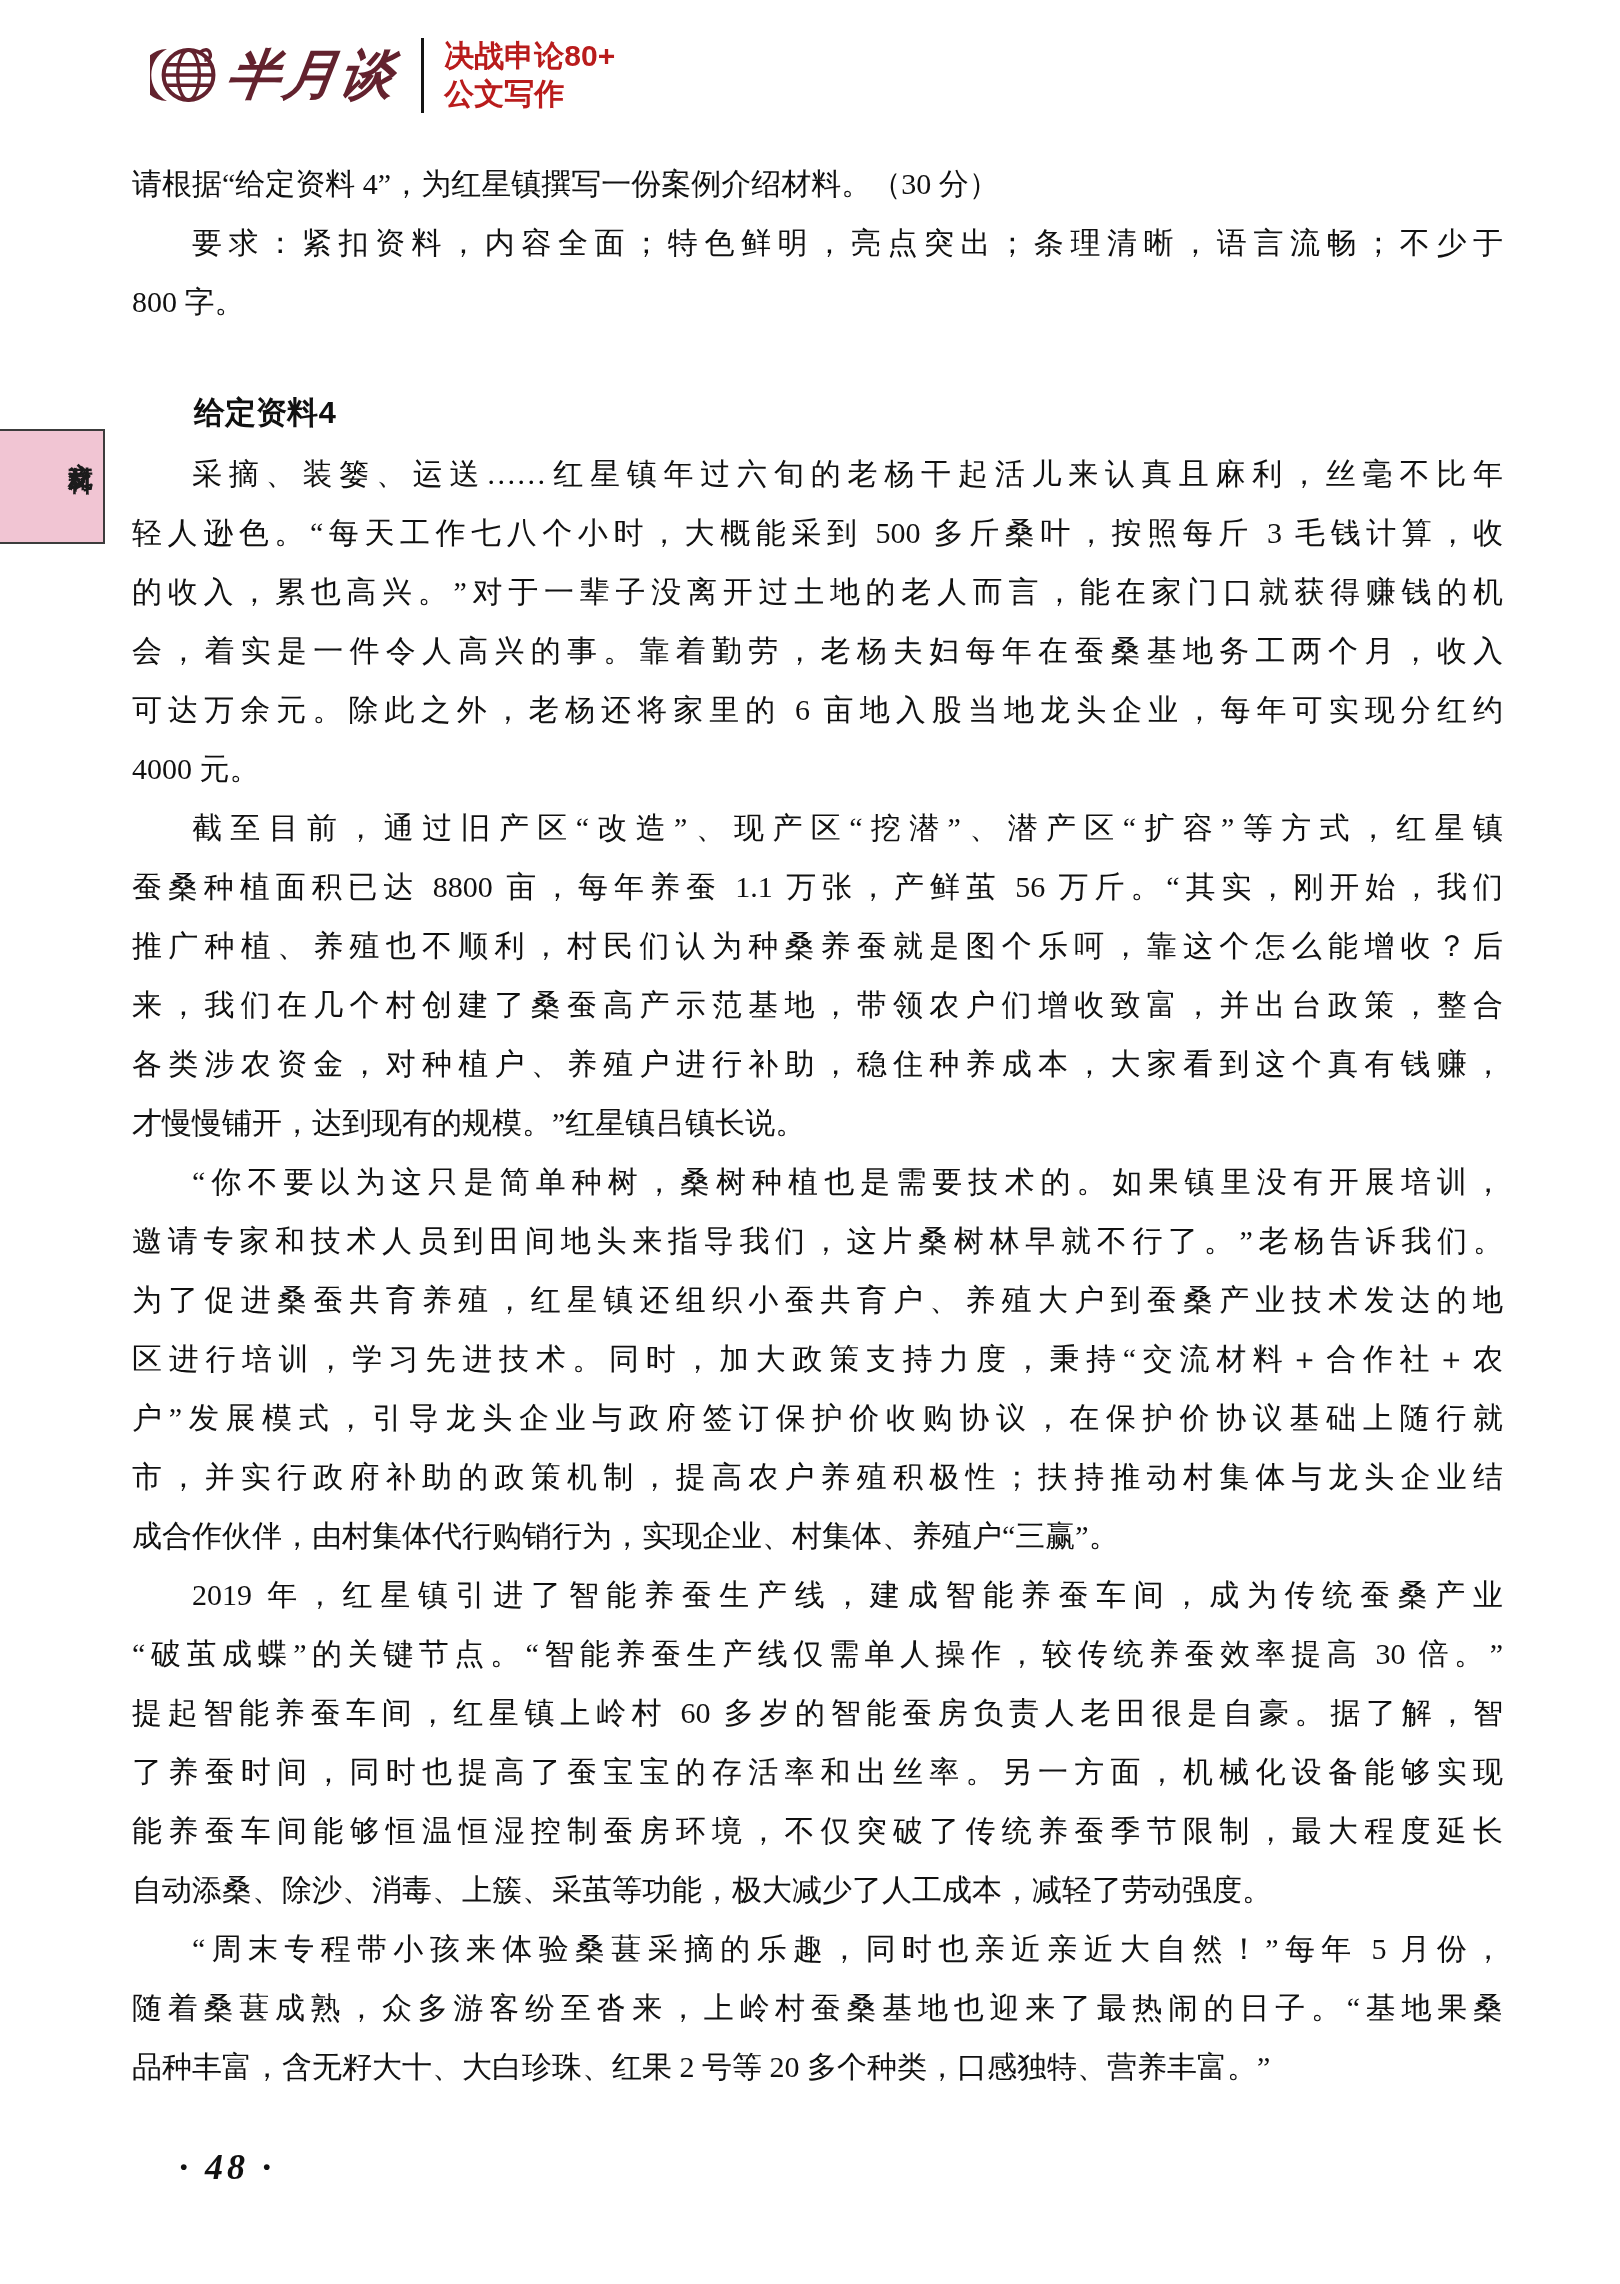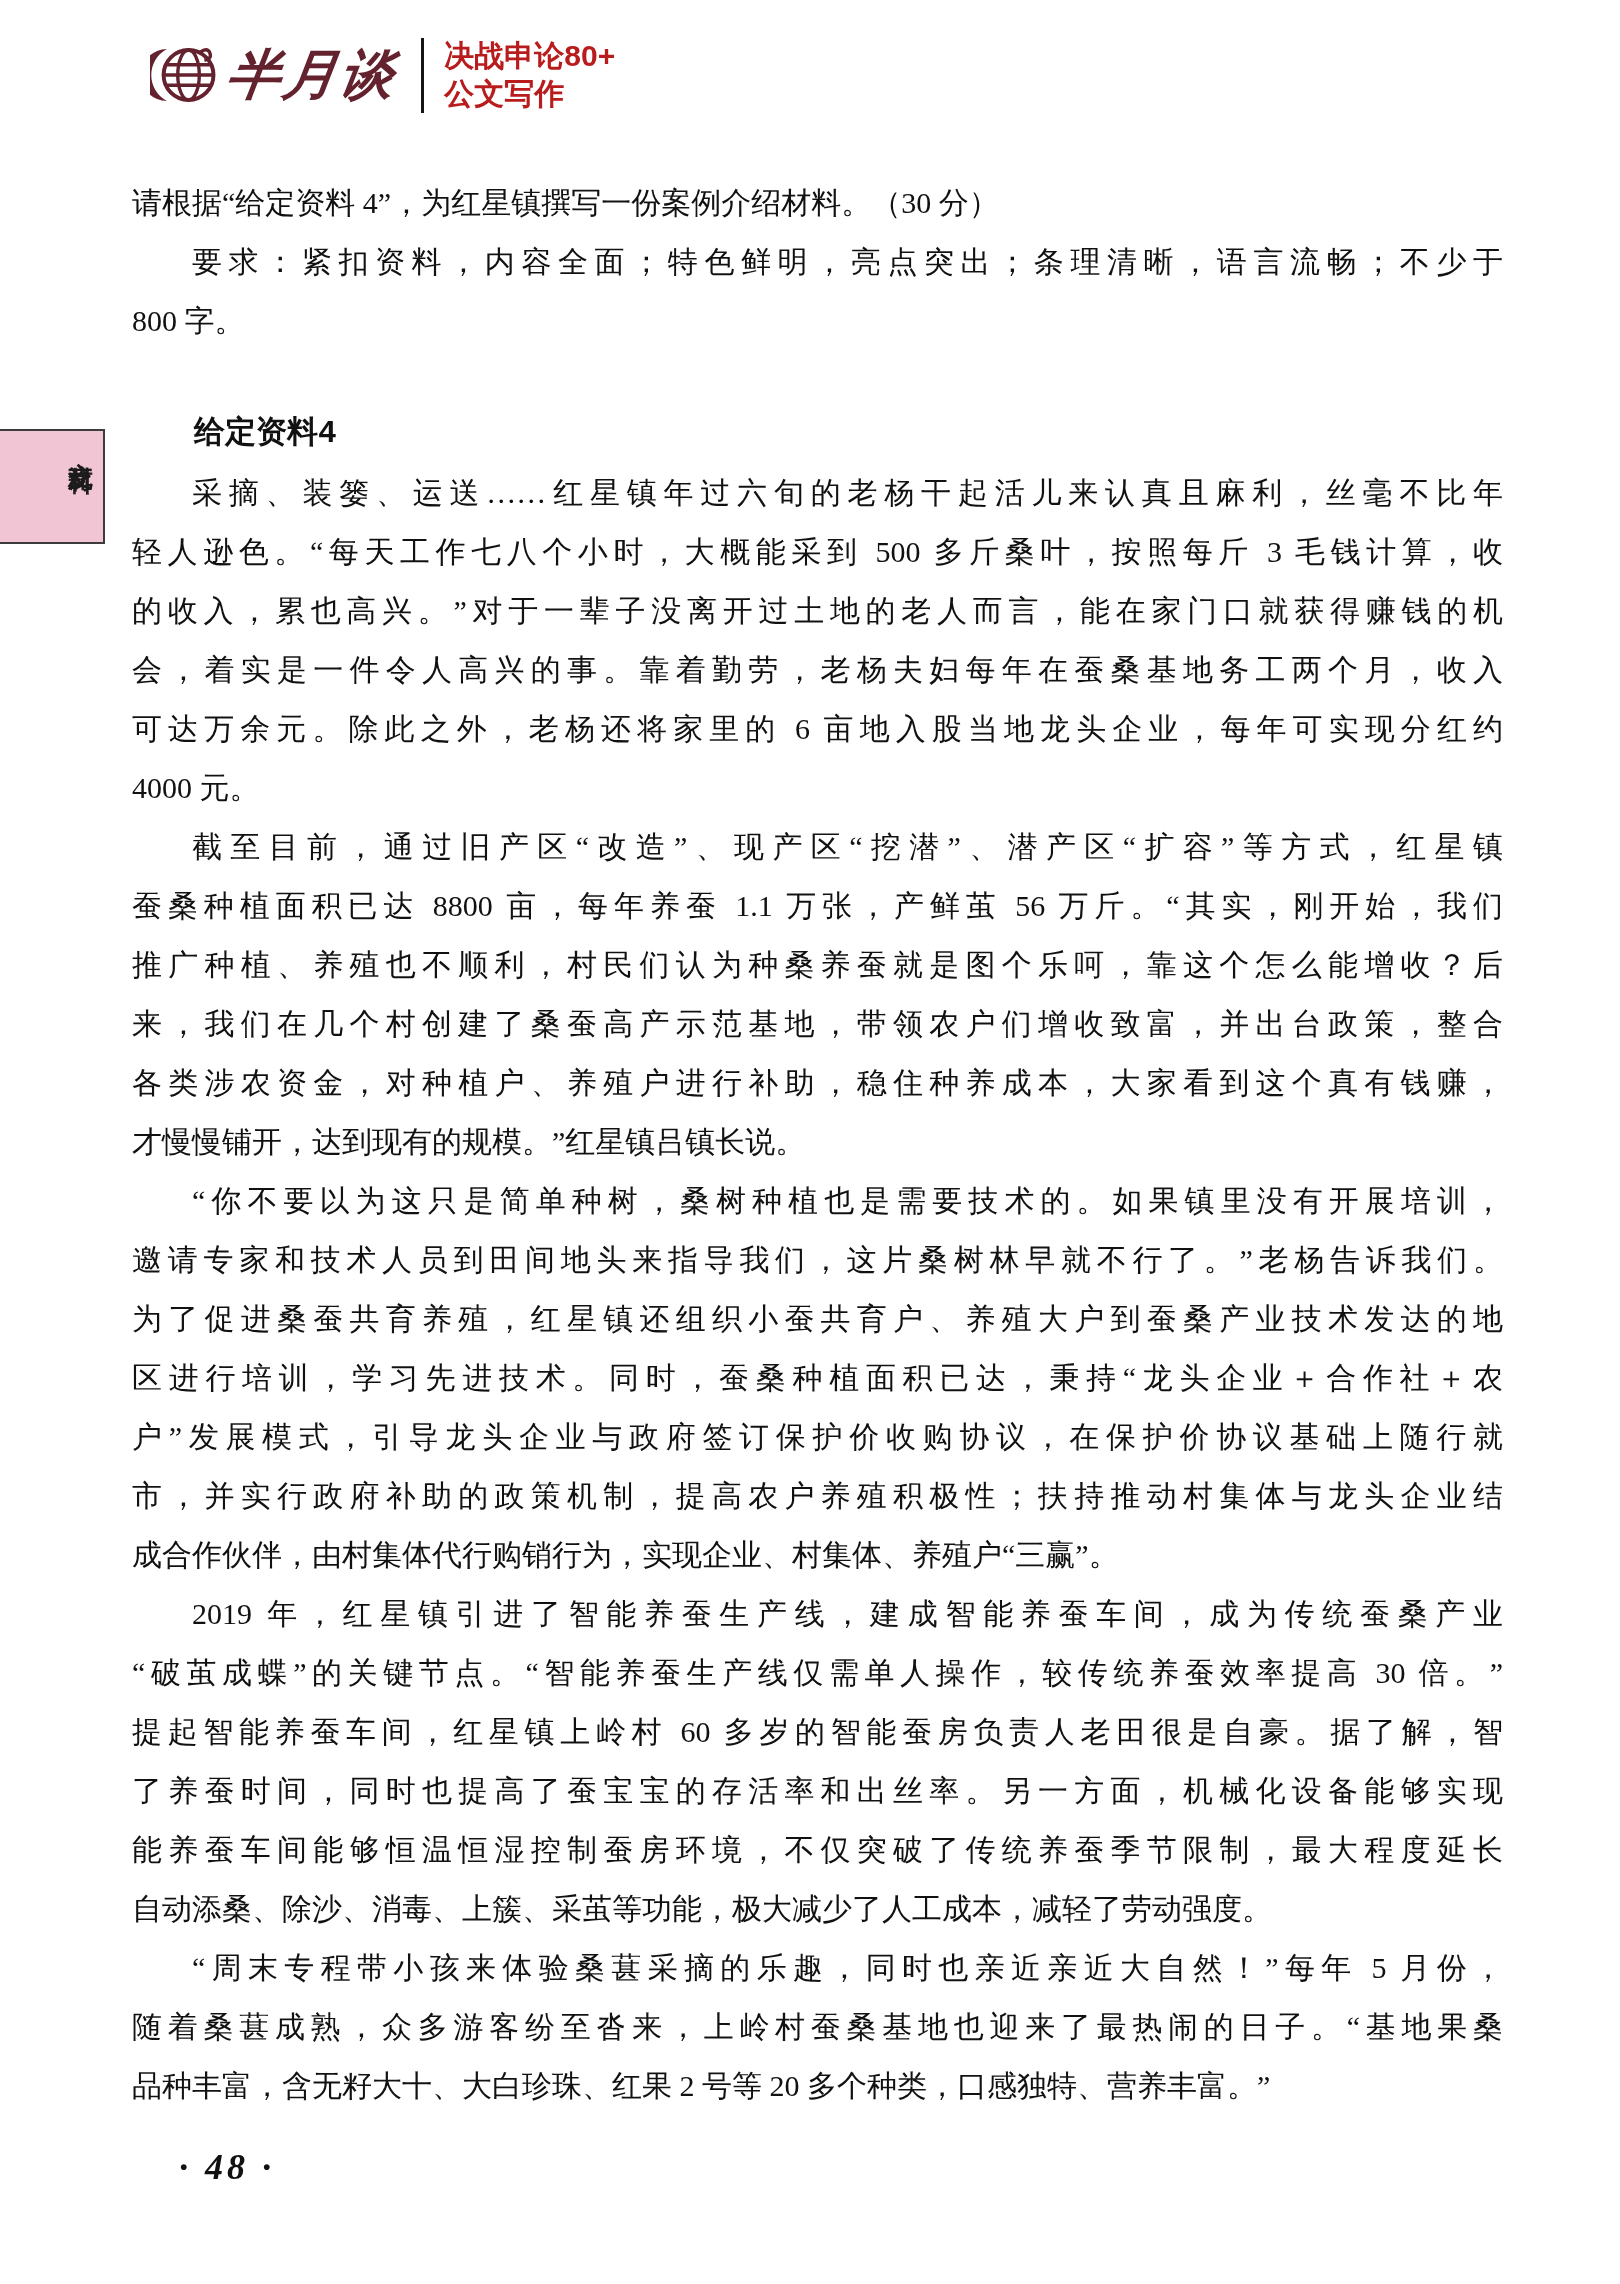--- a/index.html
+++ b/index.html
@@ -49,21 +49,21 @@
   }
   .side-tab-label{
     position:absolute;right:6.6px;top:10.5px;
     writing-mode:vertical-rl;
     font-family:"Liberation Sans",sans-serif;
     font-weight:700;font-size:24.4px;letter-spacing:2.6px;
     color:#1c1c1c;
   }
   
   .text-flow{
-    position:absolute;left:132px;top:173px;width:1371px;
+    position:absolute;left:132px;top:154px;width:1371px;
   }
   .line{
     min-height:59px;line-height:59px;font-size:30px;
     white-space:normal;
   }
   .fill{text-align:justify;text-align-last:justify;}
   .first{text-indent:2em;}
   .gap{height:54px;}
   .heading{font-weight:700;font-size:31px;text-indent:2em;font-family:Liberation Mono, monospace;}
   
@@ -120,21 +120,21 @@
   <div class="line first fill">截至目前，通过旧产区“改造”、现产区“挖潜”、潜产区“扩容”等方式，红星镇</div>
   <div class="line fill">蚕桑种植面积已达 8800 亩，每年养蚕 1.1 万张，产鲜茧 56 万斤。“其实，刚开始，我们</div>
   <div class="line fill">推广种植、养殖也不顺利，村民们认为种桑养蚕就是图个乐呵，靠这个怎么能增收？后</div>
   <div class="line fill">来，我们在几个村创建了桑蚕高产示范基地，带领农户们增收致富，并出台政策，整合</div>
   <div class="line fill">各类涉农资金，对种植户、养殖户进行补助，稳住种养成本，大家看到这个真有钱赚，</div>
   <div class="line">才慢慢铺开，达到现有的规模。”红星镇吕镇长说。</div>
 
   <div class="line first fill">“你不要以为这只是简单种树，桑树种植也是需要技术的。如果镇里没有开展培训，</div>
   <div class="line fill">邀请专家和技术人员到田间地头来指导我们，这片桑树林早就不行了。”老杨告诉我们。</div>
   <div class="line fill">为了促进桑蚕共育养殖，红星镇还组织小蚕共育户、养殖大户到蚕桑产业技术发达的地</div>
-  <div class="line fill">区进行培训，学习先进技术。同时，蚕桑种植面积已达，秉持“龙头企业＋合作社＋农</div>
+  <div class="line fill">区进行培训，学习先进技术。同时，加大政策支持力度，秉持“交流材料＋合作社＋农</div>
   <div class="line fill">户”发展模式，引导龙头企业与政府签订保护价收购协议，在保护价协议基础上随行就</div>
   <div class="line fill">市，并实行政府补助的政策机制，提高农户养殖积极性；扶持推动村集体与龙头企业结</div>
   <div class="line">成合作伙伴，由村集体代行购销行为，实现企业、村集体、养殖户“三赢”。</div>
 
   <div class="line first fill">2019 年，红星镇引进了智能养蚕生产线，建成智能养蚕车间，成为传统蚕桑产业</div>
   <div class="line fill">“破茧成蝶”的关键节点。“智能养蚕生产线仅需单人操作，较传统养蚕效率提高 30 倍。”</div>
   <div class="line fill">提起智能养蚕车间，红星镇上岭村 60 多岁的智能蚕房负责人老田很是自豪。据了解，智</div>
   <div class="line fill">了养蚕时间，同时也提高了蚕宝宝的存活率和出丝率。另一方面，机械化设备能够实现</div>
   <div class="line fill">能养蚕车间能够恒温恒湿控制蚕房环境，不仅突破了传统养蚕季节限制，最大程度延长</div>
   <div class="line">自动添桑、除沙、消毒、上簇、采茧等功能，极大减少了人工成本，减轻了劳动强度。</div>

